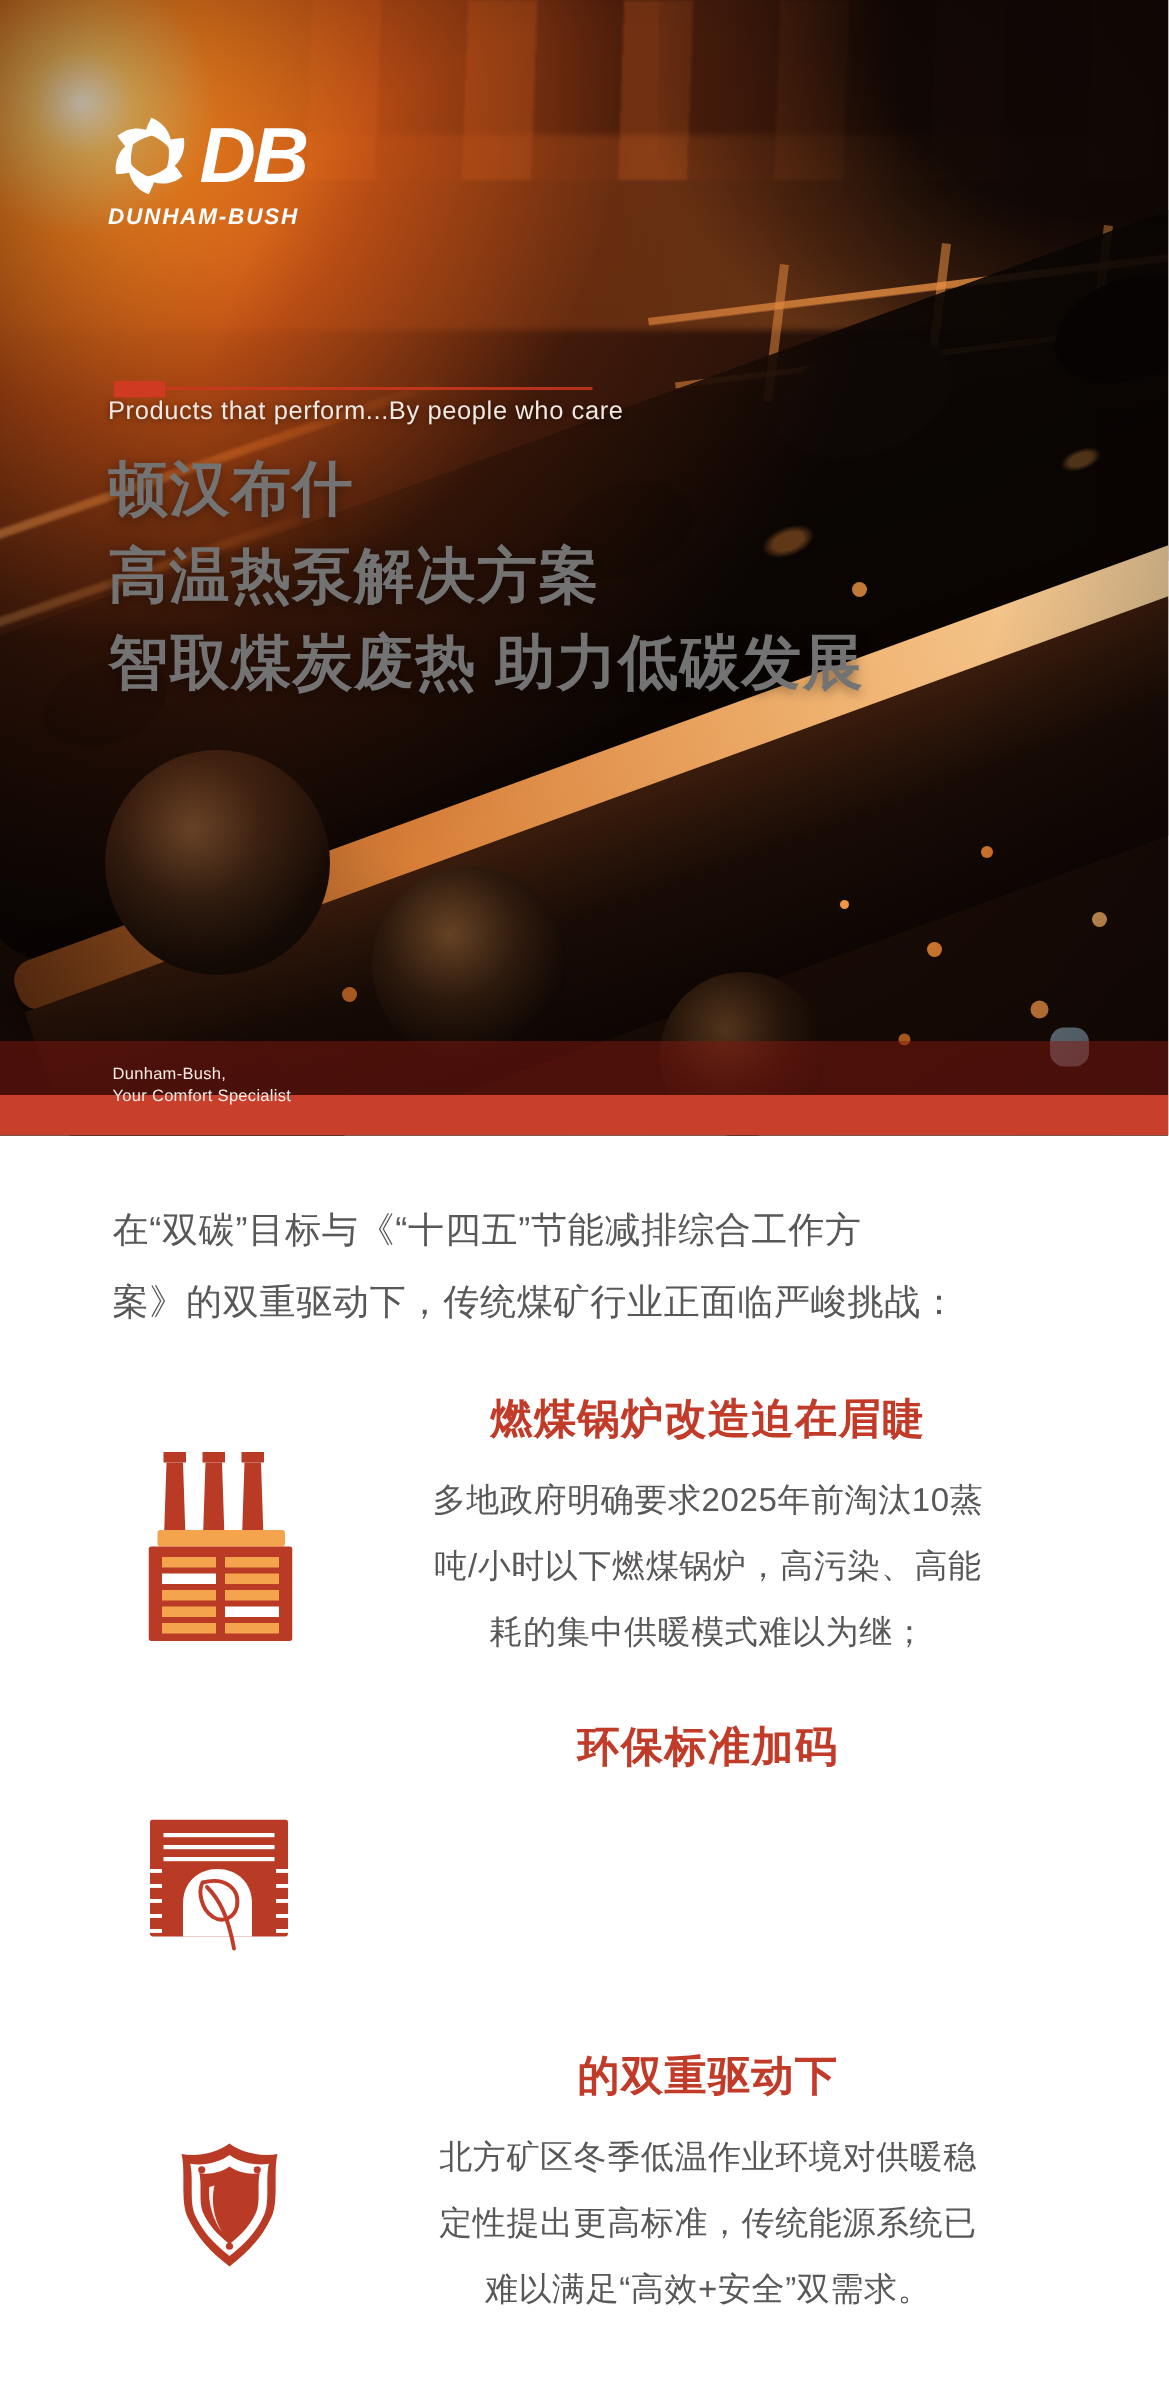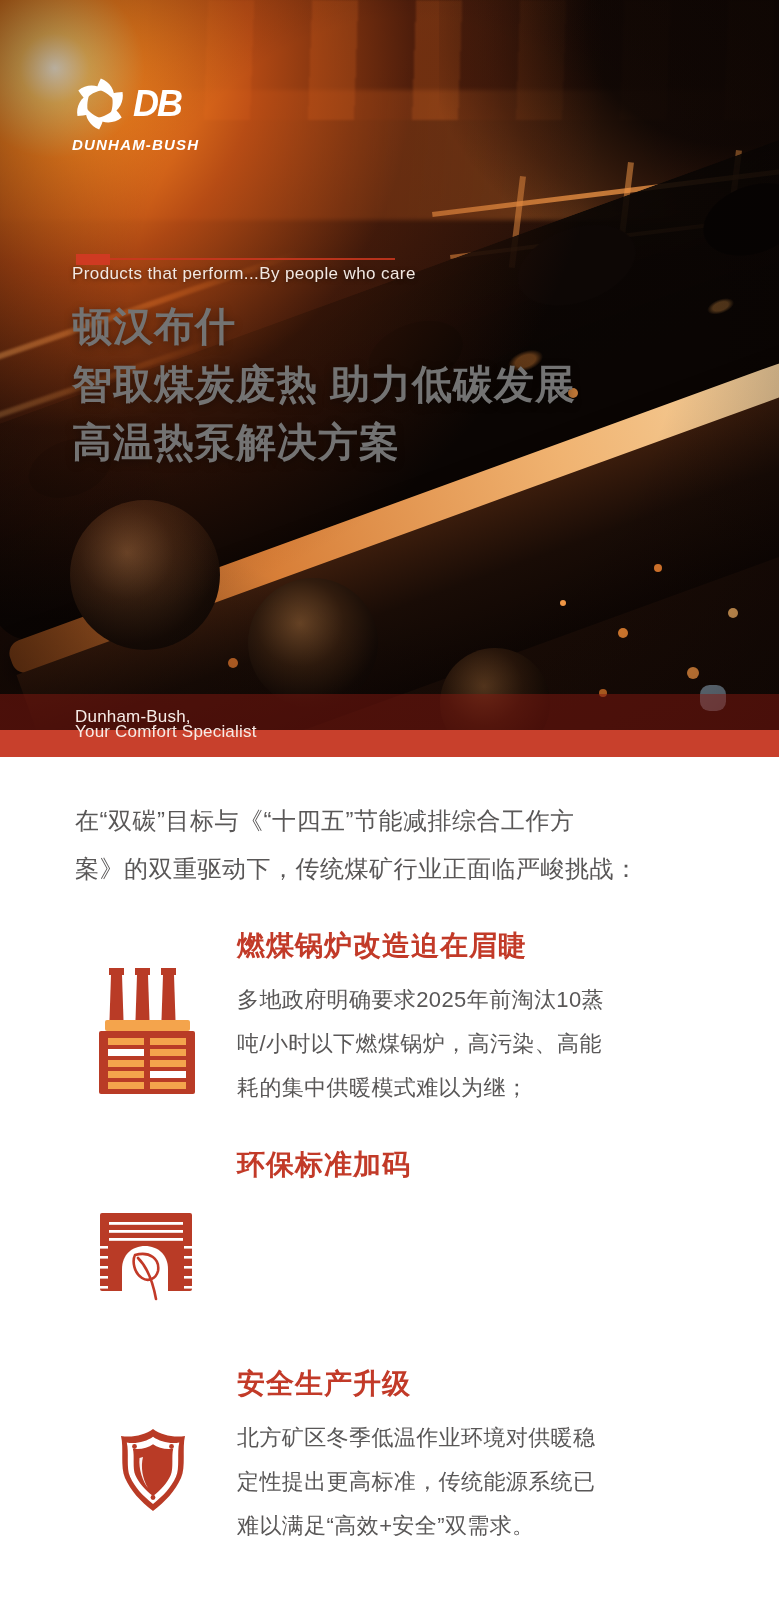--- a/index.html
+++ b/index.html
@@ -56,45 +56,45 @@
   .sparkles{position:absolute;left:560px;top:600px;width:6px;height:6px;border-radius:50%;background:#ffa049;
     box-shadow:60px 30px 0 2px #f08a35, 130px 70px 0 3px #ff9c46, 95px -35px 0 1px #e98030,
       170px 10px 0 2px #f8b465, 40px 90px 0 1px #d87328, 150px 95px 0 10px rgba(154,180,200,.8),
       -330px 60px 0 2px #c96a28, 10px -210px 0 2px rgba(240,150,70,.8);}
   .bg-vignette{position:absolute;inset:0;
     background:radial-gradient(ellipse at 52% 42%, rgba(0,0,0,0) 48%, rgba(8,3,2,.5) 92%);}
   
   .logo{position:absolute;left:72px;top:76px;color:#fff;}
   .logo-row{display:flex;align-items:center;}
   .swirl{width:56px;height:56px;}
-  .db-text{font-size:36px;font-weight:800;font-style:italic;letter-spacing:-2px;margin-left:5px;line-height:1;}
+  .db-text{font-size:52px;font-weight:800;font-style:italic;letter-spacing:-2px;margin-left:5px;line-height:1;}
   .logo-sub{font-size:15px;font-weight:800;font-style:italic;letter-spacing:1.2px;margin-top:4px;}
   
   .accent-rect{position:absolute;left:76px;top:254px;width:34px;height:11px;background:#cf3a22;}
   .accent-line{position:absolute;left:110px;top:258px;width:285px;height:2px;background:rgba(205,55,30,.85);}
   .tagline{position:absolute;left:72px;top:264px;margin:0;font-size:17px;letter-spacing:.4px;color:#f2e8e2;
     text-shadow:0 1px 4px rgba(0,0,0,.5);}
   .headline{position:absolute;left:72px;top:297px;margin:0;font-size:40px;line-height:58px;font-weight:700;
     color:#737373;letter-spacing:1px;text-shadow:0 2px 8px rgba(0,0,0,.4);}
   
   .overlay-strip{position:absolute;left:0;top:694px;width:100%;height:36px;background:rgba(132,24,16,.5);}
   .red-band{position:absolute;left:0;top:730px;width:100%;height:27px;background:#c8402c;}
-  .slogan{position:absolute;left:75px;top:709px;font-size:17px;line-height:15px;color:#f7ece7;letter-spacing:.2px;}
+  .slogan{position:absolute;left:75px;top:709px;font-size:11px;line-height:15px;color:#f7ece7;letter-spacing:.2px;}
   
   .intro{position:absolute;left:75px;top:797px;width:640px;margin:0;font-size:24px;line-height:48px;
     color:#595757;white-space:pre-line;letter-spacing:.5px;}
   .section{position:absolute;left:0;width:779px;}
   .sec1{top:930px;}
   .sec2{top:1149px;}
   .sec3{top:1368px;}
   .icon-box{position:absolute;}
   .sec1 .icon-box{left:99px;top:38px;}
   .sec2 .icon-box{left:100px;top:64px;}
   .sec3 .icon-box{left:112px;top:57px;}
-  .txt{position:absolute;left:237px;top:0;width:500px;}
+  .txt{position:absolute;left:222px;top:0;width:500px;text-align:center;}
   .txt h3{margin:0;font-size:28px;line-height:32px;font-weight:600;color:#c23a28;letter-spacing:1px;}
   .txt p{margin:16px 0 0 0;font-size:22px;line-height:44px;color:#595757;white-space:pre-line;letter-spacing:.4px;}
 </style>
 </head>
 <body>
 
 <div class="poster">
 
   <header class="hero">
 
@@ -137,22 +137,22 @@
       </div>
       <div class="logo-sub">DUNHAM-BUSH</div>
     </div>
 
     <div class="accent-rect"></div>
     <div class="accent-line"></div>
     <p class="tagline">Products that perform...By people who care</p>
 
     <h1 class="headline">
       <div>顿汉布什</div>
+      <div>高温热泵解决方案</div>
       <div>智取煤炭废热 助力低碳发展</div>
-      <div>高温热泵解决方案</div>
     </h1>
 
     <div class="overlay-strip"></div>
     <div class="red-band"></div>
     <div class="slogan">
       <div>Dunham-Bush,</div>
       <div>Your Comfort Specialist</div>
     </div>
   </header>
 
@@ -226,21 +226,21 @@
           <path d="M41,4 C33,10 20,13 9,11 C12,23 8,42 13,53 C19,66 28,76 41,86 C54,76 63,66 69,53 C74,42 70,23 73,11 C62,13 49,10 41,4 Z" fill="#b93b26"></path>
           <path d="M41,4 C33,10 20,13 9,11 C12,23 8,42 13,53 C19,66 28,76 41,86 C54,76 63,66 69,53 C74,42 70,23 73,11 C62,13 49,10 41,4 Z" fill="#ffffff" transform="translate(7.4,8.4) scale(0.82)"></path>
           <path d="M41,4 C33,10 20,13 9,11 C12,23 8,42 13,53 C19,66 28,76 41,86 C54,76 63,66 69,53 C74,42 70,23 73,11 C62,13 49,10 41,4 Z" fill="#b93b26" transform="translate(15.2,16.8) scale(0.63)"></path>
           <path d="M31,32 C28.5,42 30.5,54 36,63 C30.5,56 26.5,44 27.5,33 Z" fill="#ffffff" opacity="0.92"></path>
           <circle cx="22.5" cy="21.5" r="2.4" fill="#b93b26"></circle>
           <circle cx="59.5" cy="21.5" r="2.4" fill="#b93b26"></circle>
           <circle cx="41" cy="72.5" r="2.4" fill="#b93b26"></circle>
         </svg>
       </div>
       <div class="txt">
-        <h3>安全生产升级</h3>
+        <h3>的双重驱动下</h3>
         <p>北方矿区冬季低温作业环境对供暖稳
 定性提出更高标准，传统能源系统已
 难以满足“高效+安全”双需求。</p>
       </div>
     </section>
   </main>
 
 </div>
 
 </body></html>

